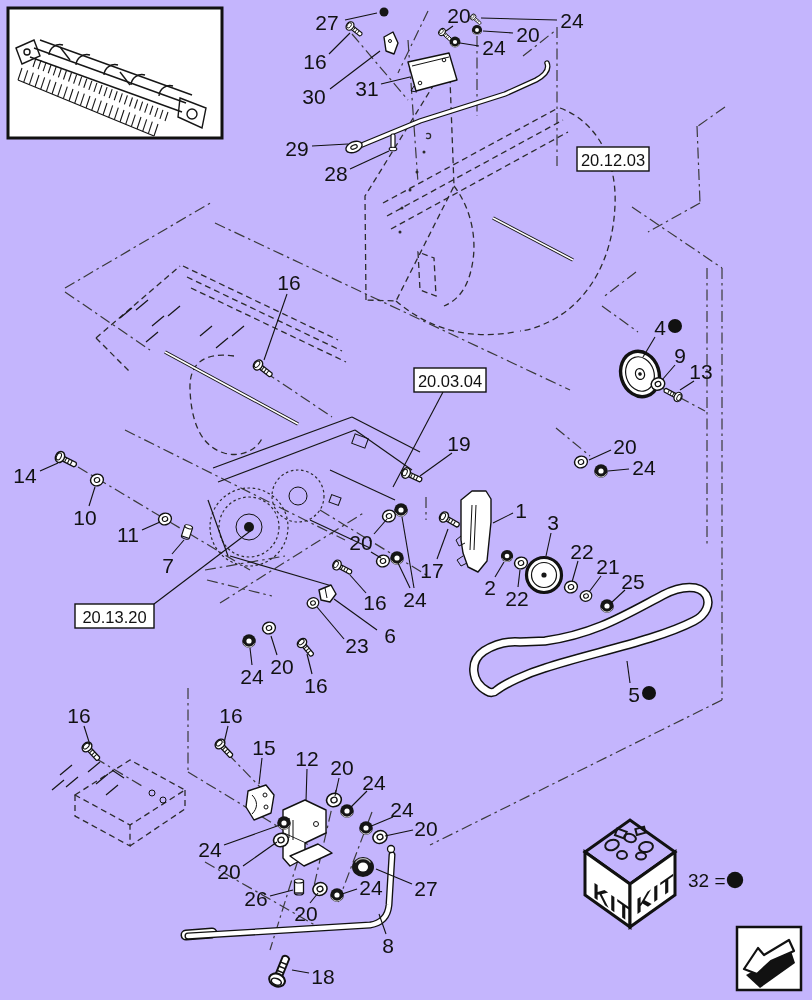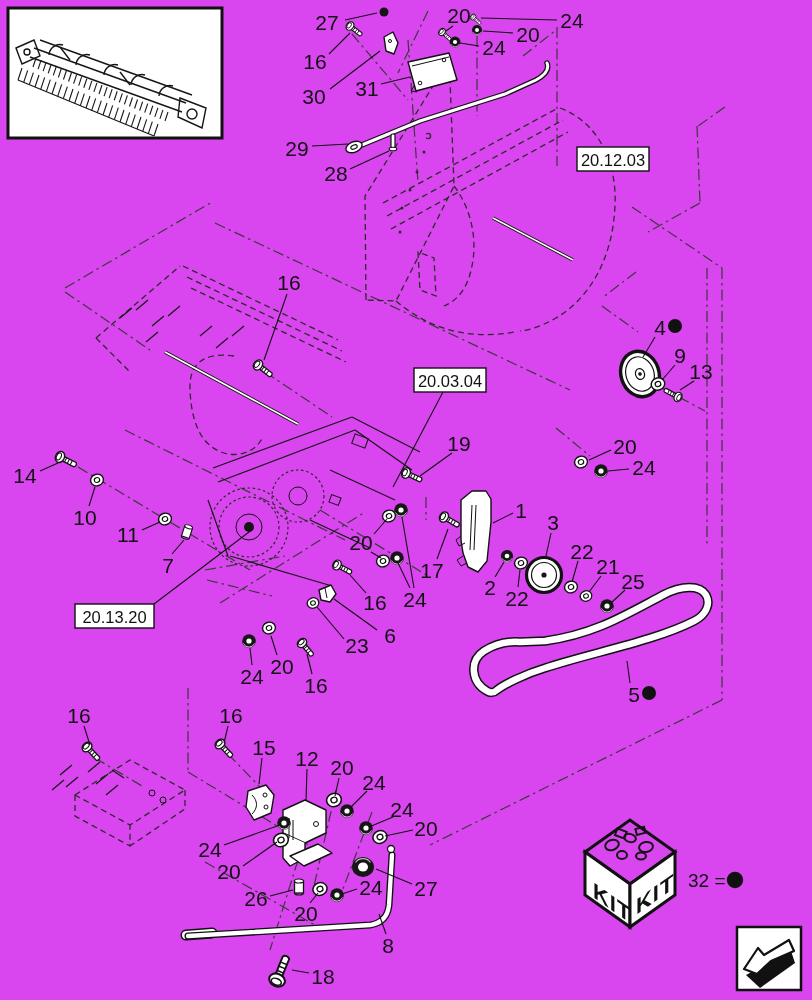--- a/index.html
+++ b/index.html
@@ -1,16 +1,16 @@
 <!DOCTYPE html>
 <html><head>
 <meta charset="utf-8">
 <style>
   html,body{margin:0;padding:0;background:#fff;}
-  .canvas{position:relative;width:812px;height:1000px;background:#d946ef;overflow:hidden;
+  .canvas{position:relative;width:812px;height:1000px;background:#c4b5fd;overflow:hidden;
           font-family:"Liberation Sans",sans-serif;}
   svg{position:absolute;left:0;top:0;}
   text{fill:#111;font-family:"Liberation Sans",sans-serif;}
   text.callout{font-size:21px;}
   text.refbox{font-size:16.5px;}
   text.kit{font-size:22px;font-weight:bold;letter-spacing:1px;}
   text.legend{font-size:19px;}
   .leader{stroke:#111;stroke-width:1.1;}
   .dashdot{stroke:#3a3a3a;stroke-width:1.2;fill:none;stroke-dasharray:11 4 2.5 4;}
   .sketch{stroke:#2b2b2b;stroke-width:1.3;fill:none;stroke-dasharray:6 4;}

